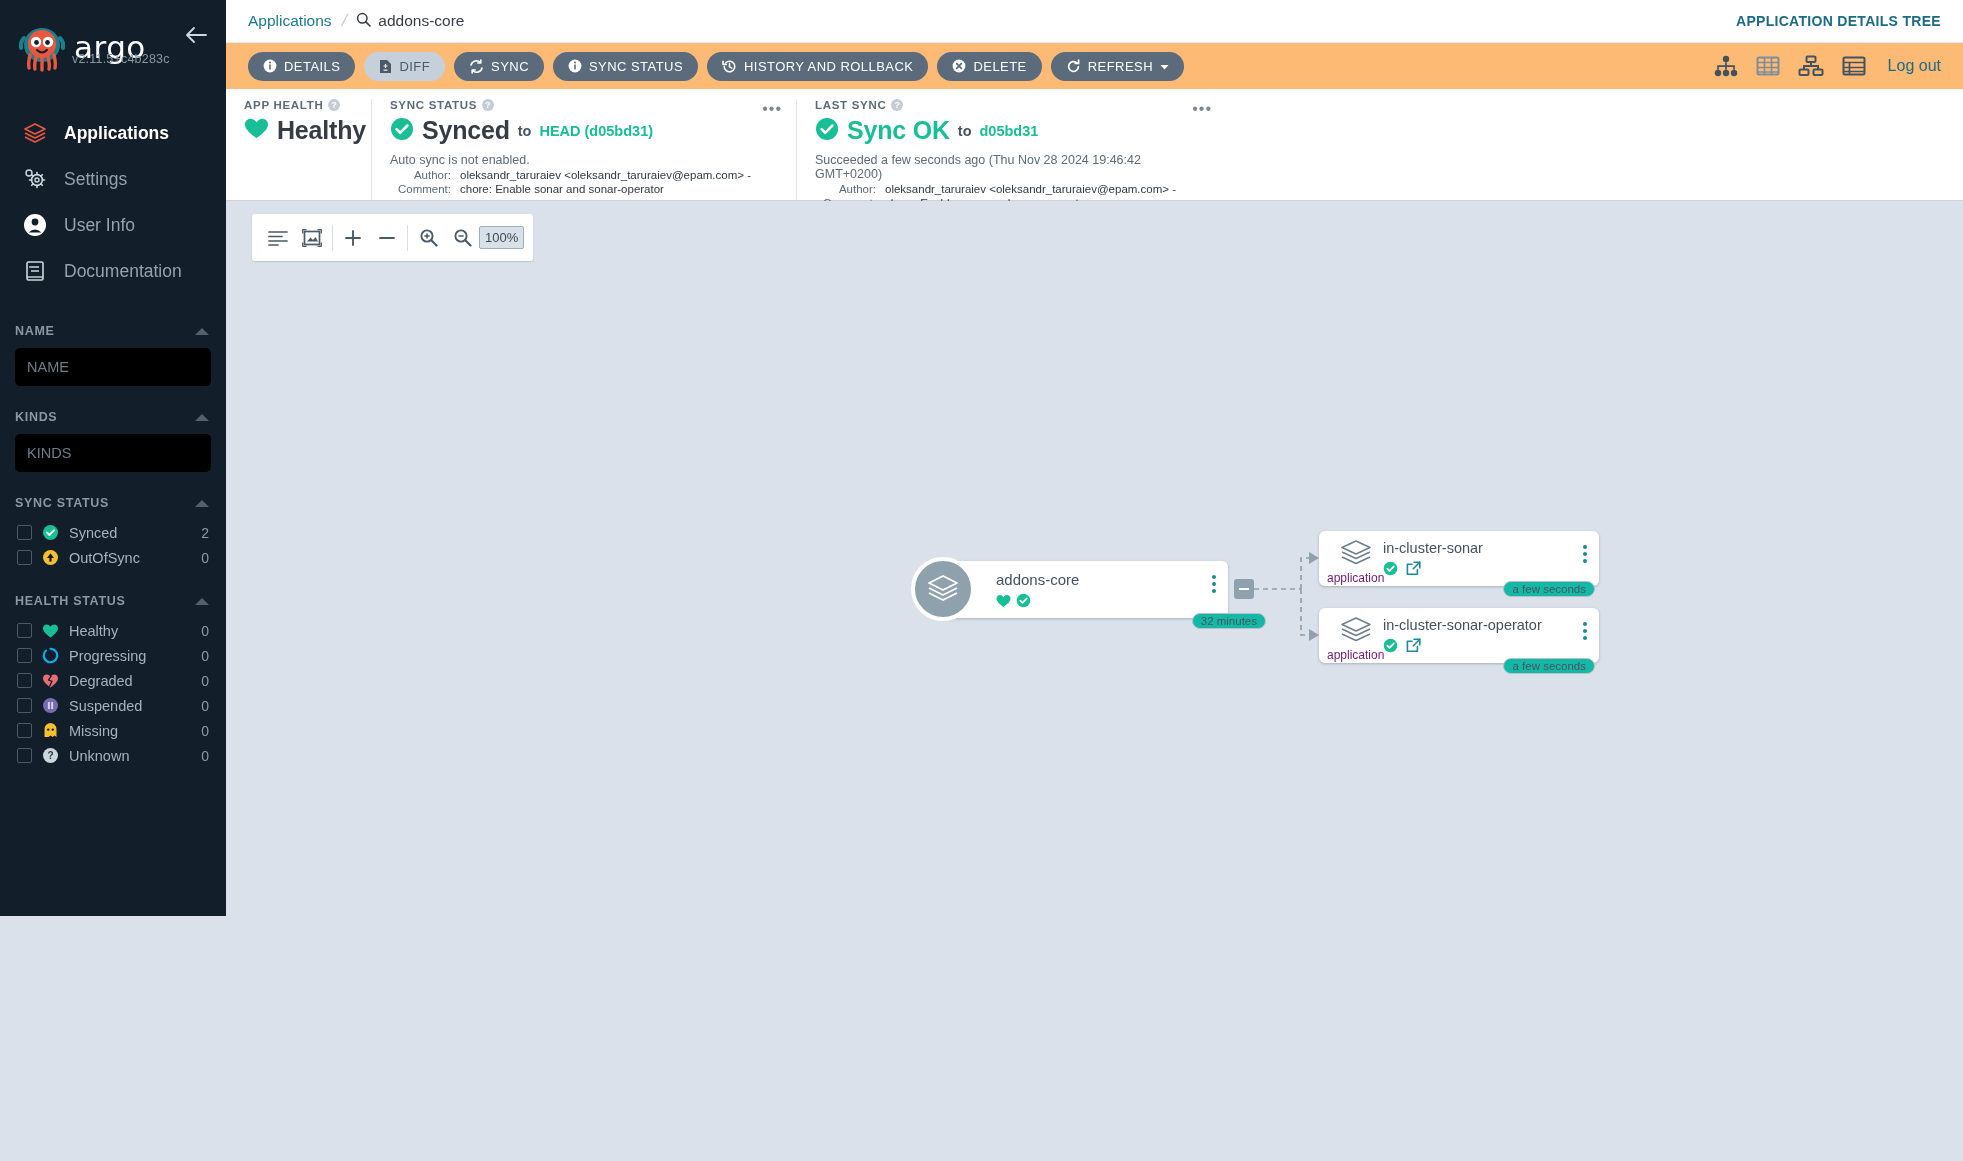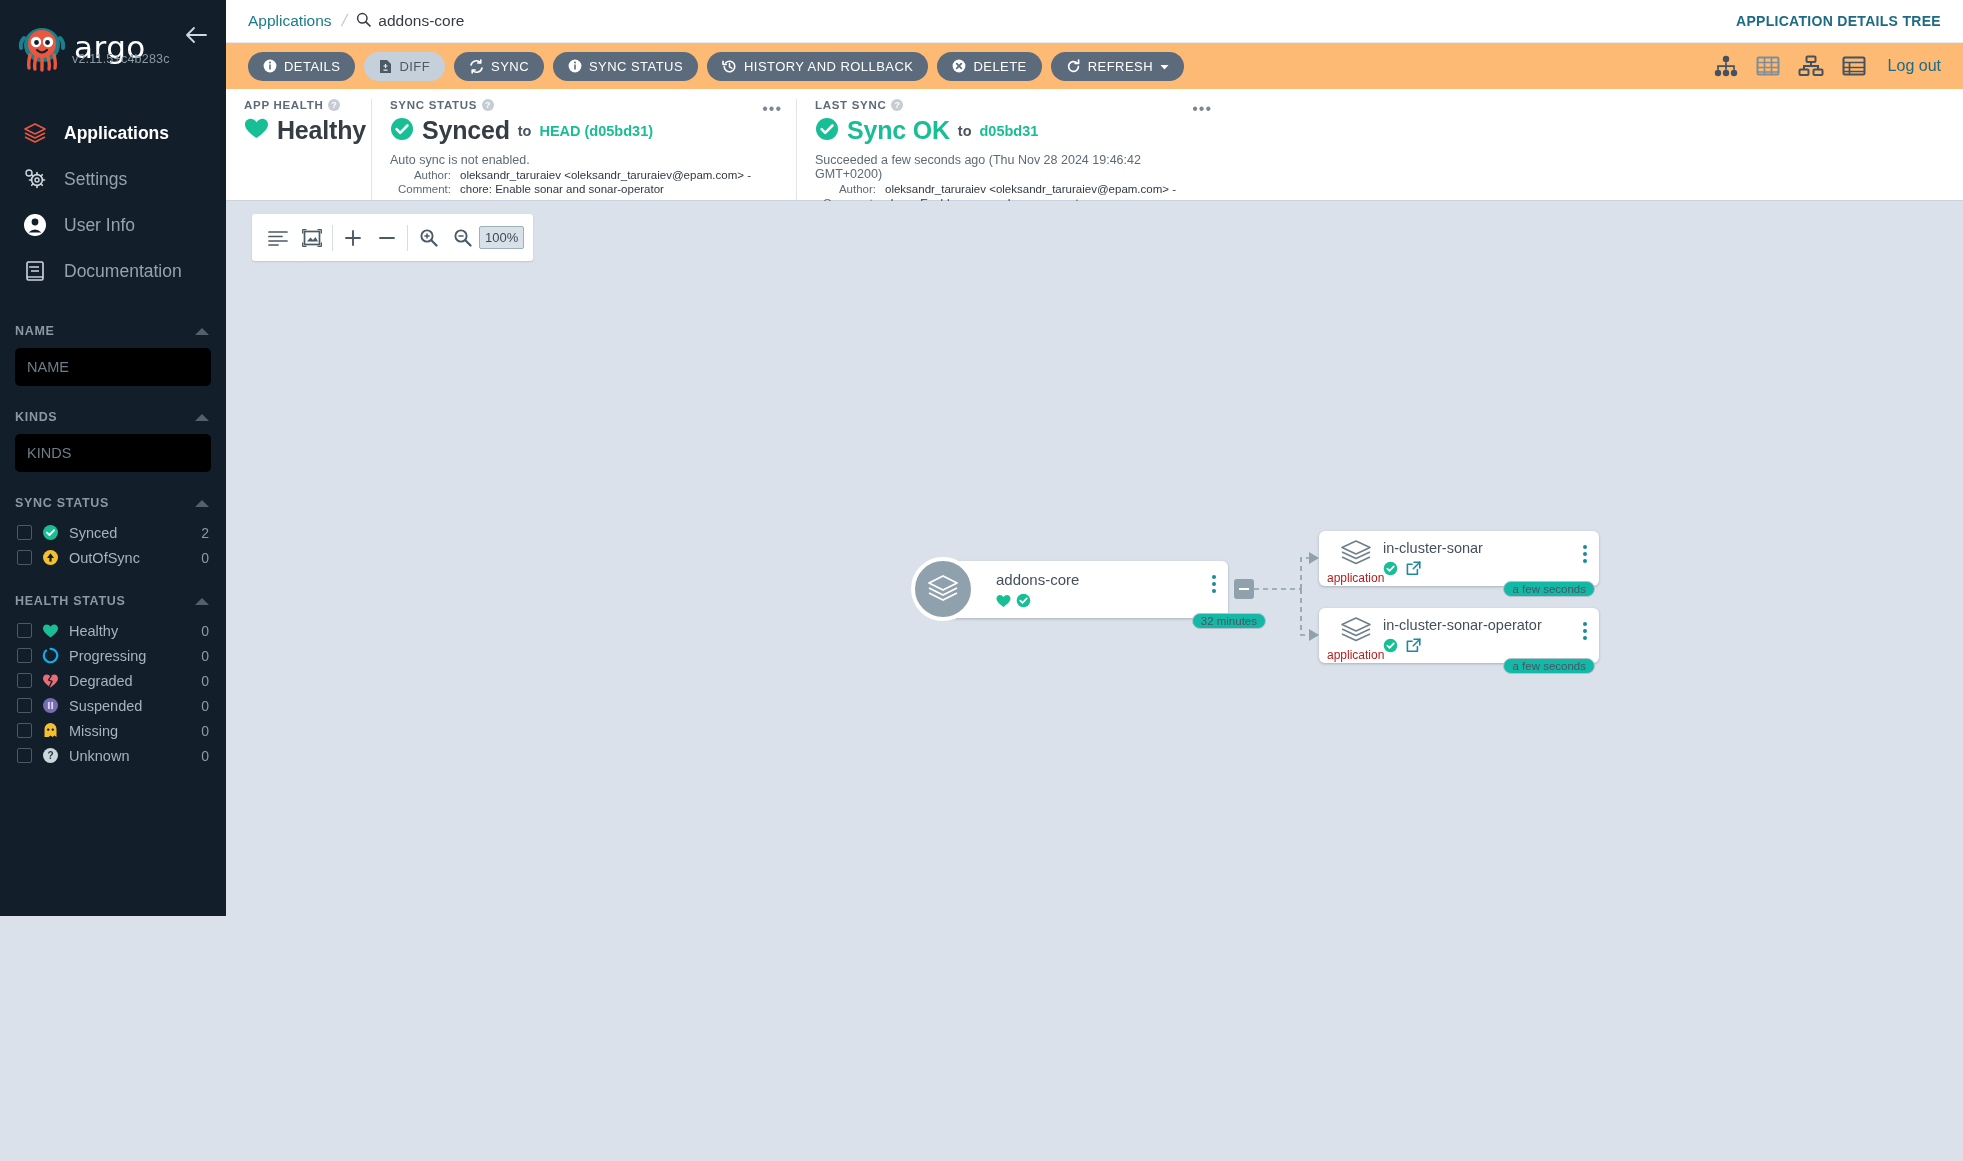--- a/index.html
+++ b/index.html
@@ -153,21 +153,21 @@
     border-radius: 50%; background: #8fa1ad; border: 4px solid #fff;
     display: flex; align-items: center; justify-content: center;
   }
   .node-root .n-title { position: absolute; left: 58px; top: 10px; font-size: 15px; color: #44505c; }
   .node-root .n-badges { position: absolute; left: 58px; top: 32px; display: flex; gap: 5px; align-items: center; }
 
   .node-child { left: 1093px; width: 280px; height: 55px; }
   .node-child.c1 { top: 330px; }
   .node-child.c2 { top: 407px; }
   .n-kindicon { position: absolute; left: 16px; top: 6px; width: 42px; height: 34px; display: flex; align-items: center; justify-content: center; }
-  .n-kind { position: absolute; left: 8px; top: 40px; font-size: 12px; color: #b91c1c; }
+  .n-kind { position: absolute; left: 8px; top: 40px; font-size: 12px; color: #701a75; }
   .n-name { position: absolute; left: 64px; top: 9px; font-size: 14.5px; color: #44505c; }
   .n-sub { position: absolute; left: 64px; top: 30px; display: flex; gap: 8px; align-items: center; }
   .kebab { position: absolute; right: 12px; top: 14px; cursor: pointer; display: flex; flex-direction: column; gap: 3px; }
   .kebab i { width: 4px; height: 4px; border-radius: 50%; background: #1d8a9c; display: block; }
   .time-badge {
     position: absolute; background: #14b8a6; border: 1px solid #b6c1cc;
     border-radius: 10px; font-size: 11.5px; color: #4a5560; padding: 1px 8px;
   }
   .node-root .time-badge { right: -38px; bottom: -11px; }
   .node-child .time-badge { right: 4px; bottom: -11px; }

